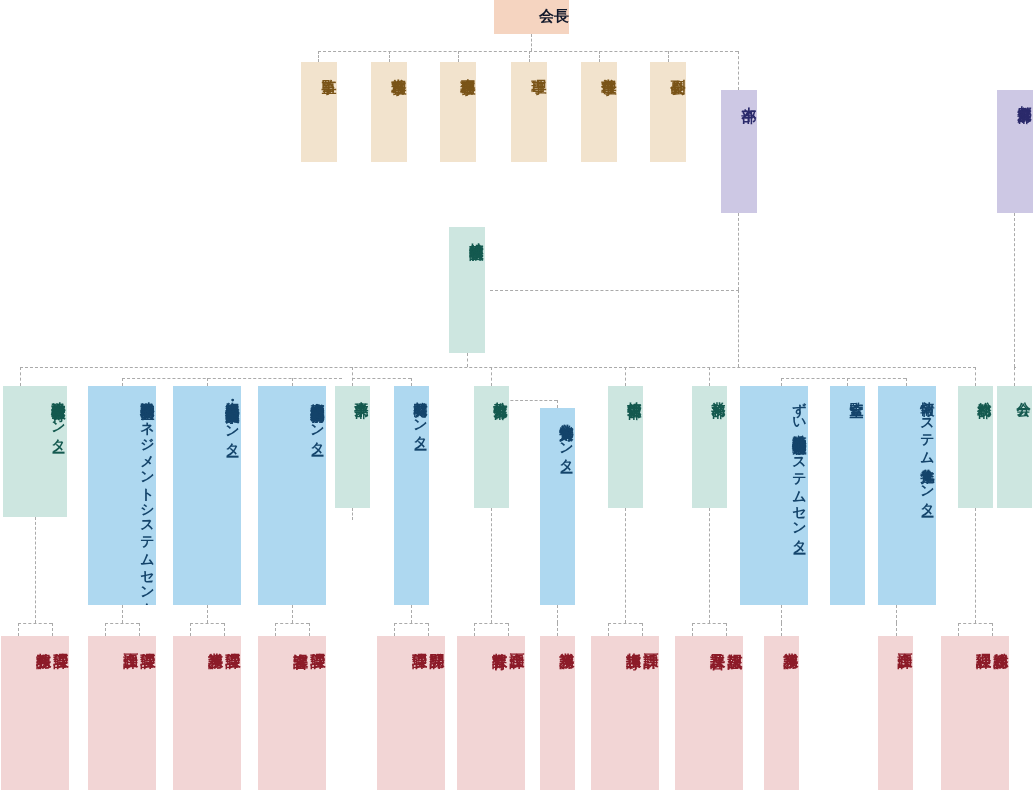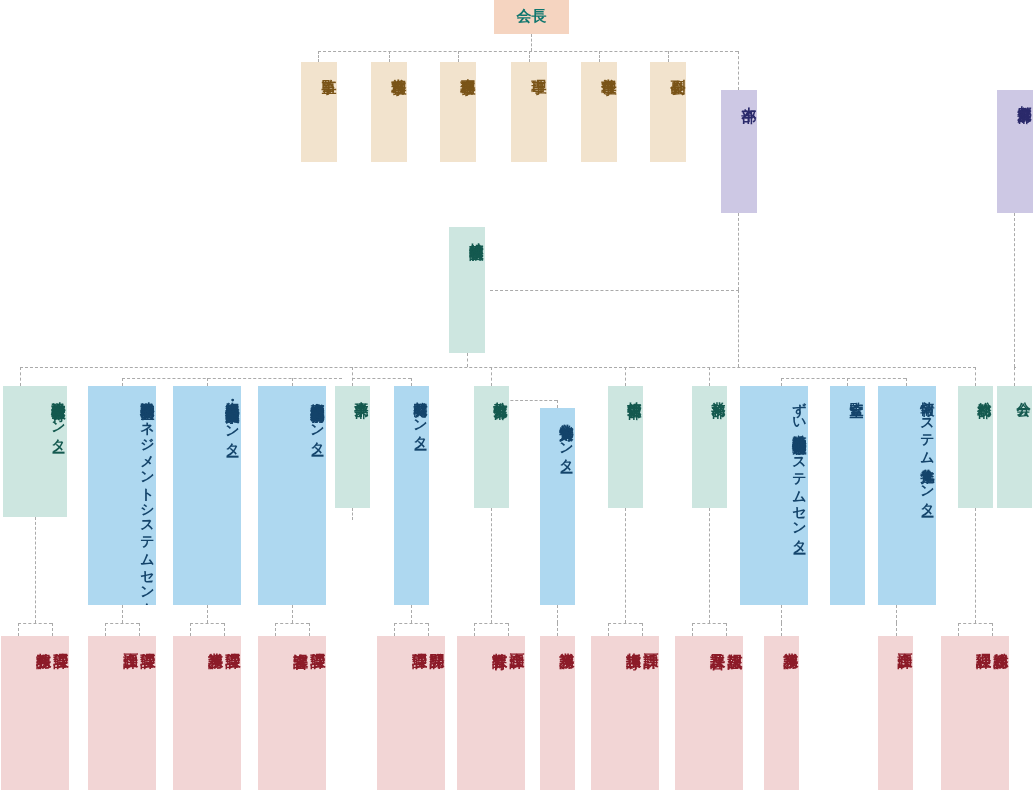--- a/index.html
+++ b/index.html
@@ -40,21 +40,21 @@
     width: 100%;
     text-align: center;
     font-weight: 700;
     line-height: 1.1;
     padding-top: 8px;
     box-sizing: border-box;
   }
 
   
   .c-chairman { background: #f5d4c0; }
-  .c-chairman .vlabel, .c-chairman .hlabel { color: #0f766e; }
+  .c-chairman .vlabel, .c-chairman .hlabel { color: #0f172a; text-align: right; }
 
   .c-officer { background: #f2e3cd; }
   .c-officer .vlabel, .c-officer .hlabel { color: #7a5418; }
 
   .c-hq { background: #cdc8e4; }
   .c-hq .vlabel, .c-hq .hlabel { color: #2b2a6b; }
 
   .c-branch { background: #cdc8e4; }
   .c-branch .vlabel, .c-branch .hlabel { color: #2b2a6b; }
 

